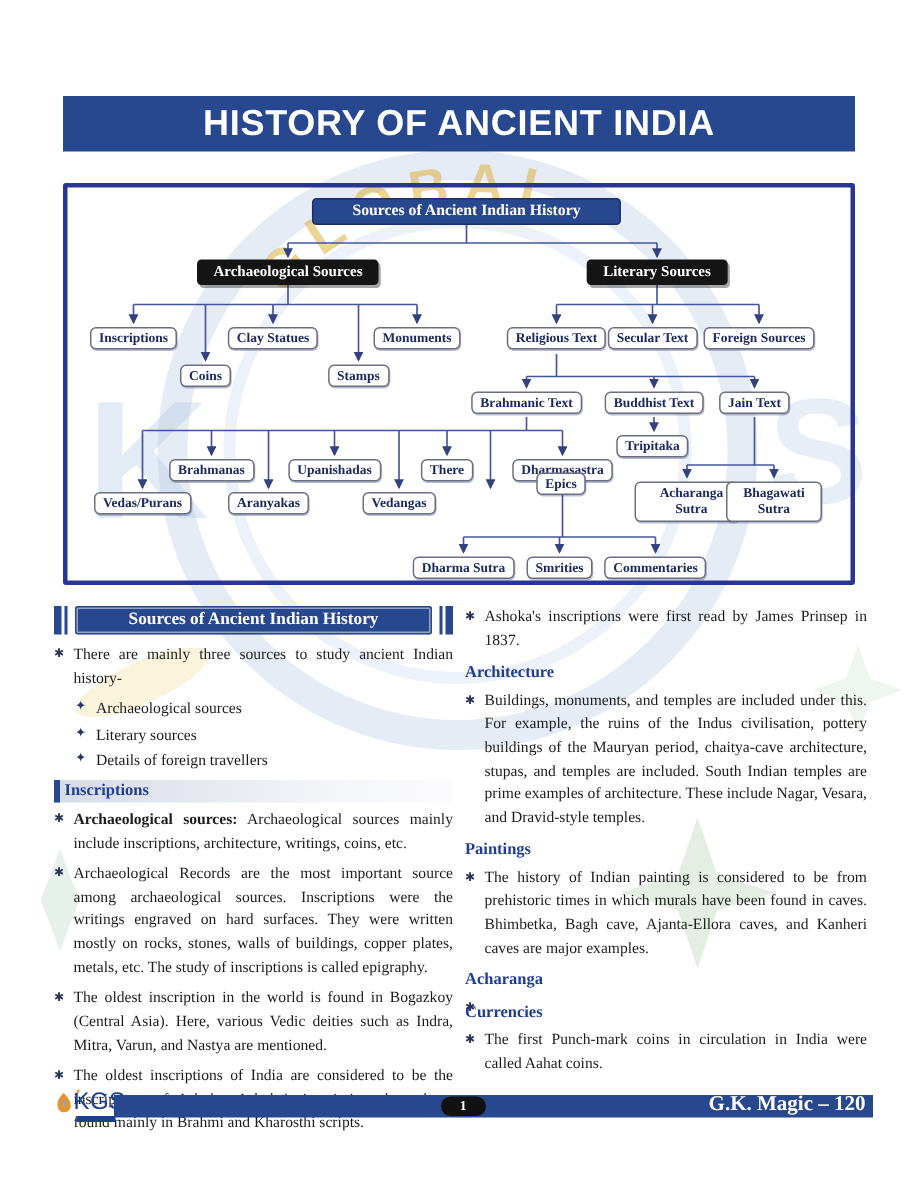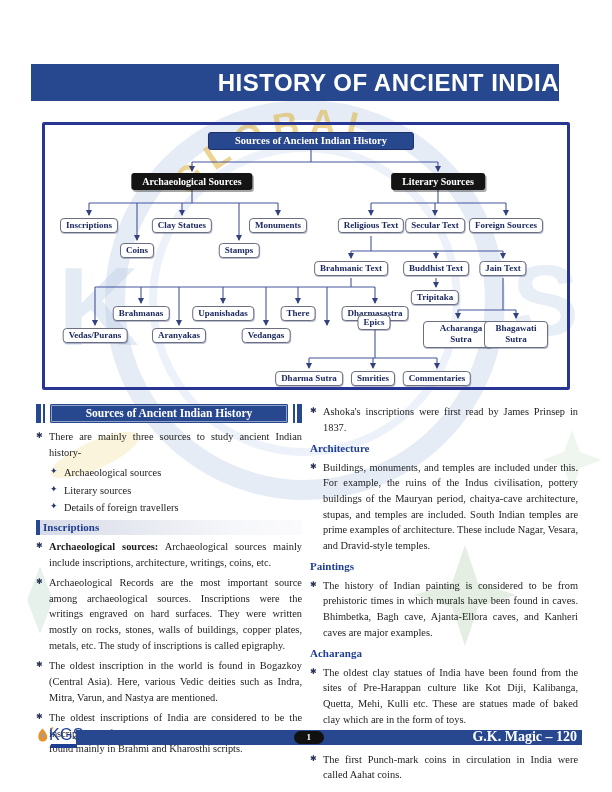--- a/index.html
+++ b/index.html
@@ -1,22 +1,22 @@
 <!DOCTYPE html>
 <html><head>
 <meta charset="utf-8">
 <style>
   html,body{margin:0;padding:0;background:#ffffff;}
   .page{position:relative;width:612px;height:792px;background:#ffffff;overflow:hidden;
         font-family:"Liberation Serif",serif;}
   .layer{position:absolute;left:0;top:0;}
 
   
-  .banner{position:absolute;left:31px;top:64px;width:528px;height:37px;background:#27478f;
-          display:flex;align-items:center;justify-content:flex-end;z-index:2;}
+  .banner{position:absolute;left:42px;top:64px;width:528px;height:37px;background:#27478f;
+          display:flex;align-items:center;justify-content:center;z-index:2;}
   .banner h1{margin:0;color:#ffffff;font-family:"Liberation Sans",sans-serif;font-weight:700;
              font-size:24px;letter-spacing:0.5px;}
 
   
   .fc-frame{position:absolute;left:42px;top:122px;width:528px;height:268px;
             border:3px solid #283593;border-radius:2px;z-index:2;box-sizing:border-box;}
   .fc-inner{position:absolute;left:0;top:0;width:522px;height:262px;}
   .fc-svg{position:absolute;left:0;top:0;}
   .fc-box{position:absolute;transform:translateX(-50%);background:#ffffff;border:1px solid #6b6f80;
           border-radius:4px;padding:1px 5px 2px 5px;font-weight:bold;font-size:9px;color:#1d2a60;
@@ -271,21 +271,20 @@
 
     <div class="plain-hdr">Paintings</div>
     <div class="bullet">
       <span class="mark">✱</span>
       <span>The history of Indian painting is considered to be from prehistoric times in which murals have been found in caves. Bhimbetka, Bagh cave, Ajanta-Ellora caves, and Kanheri caves are major examples.</span>
     </div>
 
     <div class="plain-hdr">Acharanga</div>
     <div class="bullet">
       <span class="mark">✱</span>
-      <span>The oldest clay statues of India have been found from the sites of Pre-Harappan culture like Kot Diji, Kalibanga, Quetta, Mehi, Kulli etc. These are statues made of baked clay which are in the form of toys.</span>
     </div>
 
     <div class="plain-hdr">Currencies</div>
     <div class="bullet">
       <span class="mark">✱</span>
       <span>The first Punch-mark coins in circulation in India were called Aahat coins.</span>
     </div>
   </div>
 
   <div class="footer">

